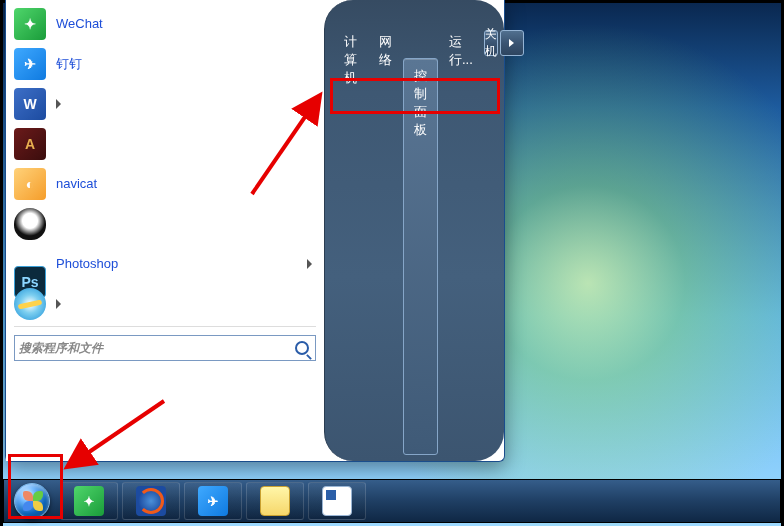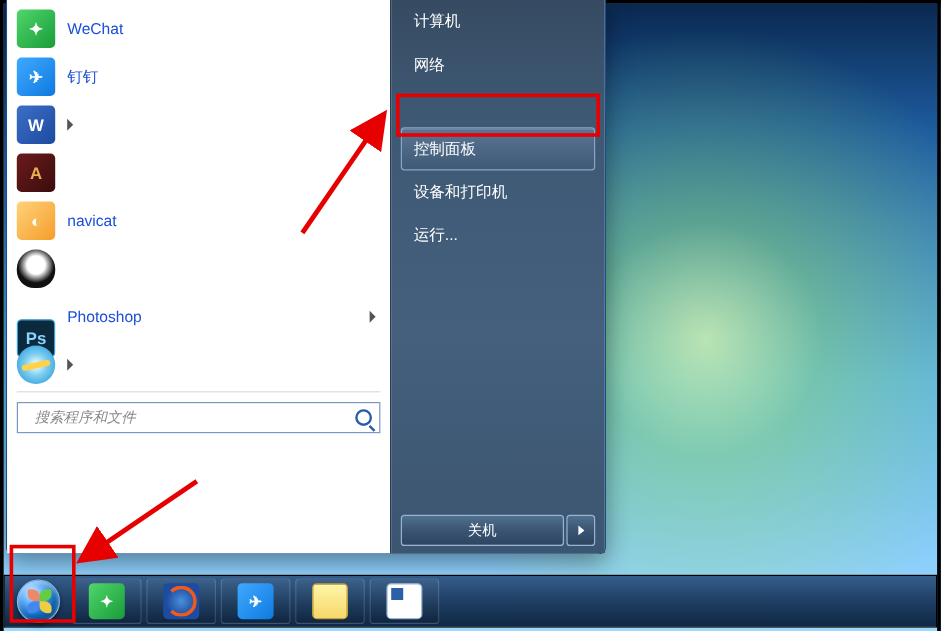--- a/index.html
+++ b/index.html
@@ -35,24 +35,25 @@
   .left-panel {
     width: 320px;
     background: #fff;
     display: flex; flex-direction: column;
     padding: 4px 2px 6px 2px;
   }
   .right-panel {
     width: 180px;
     background: linear-gradient(180deg, #364b62 0%, #3e5873 20%, #44607d 60%, #3c5570 100%);
     color: #fff;
-    padding: 0 8px 6px 8px;
-    display: flex; flex-direction: column;
+    padding: 24px 8px 6px 8px;
+    display: flex; flex-direction: row;
     font-size: 13px;
     border-left: 1px solid #2a3d52;
+    border-radius: 29px;
   }
   
   .prog-item {
     display: flex; align-items: center;
     height: 40px;
     padding: 0 6px;
     gap: 10px;
     cursor: default;
     border-radius: 2px;
   }
@@ -82,25 +83,26 @@
   .search-row {
     display: flex; align-items: center;
     padding: 6px 6px 0 6px;
   }
   .search-box {
     flex: 1;
     height: 26px;
     border: 1px solid #7a99c2;
     background: #fff;
     display: flex; align-items: center;
-    padding: 0 14px;
+    padding: 0 4px;
     font-size: 12px;
     color: #888;
     font-style: italic;
     position: relative;
+    font-weight: bold;
   }
   .search-box .mag {
     position: absolute; right: 6px; top: 50%; transform: translateY(-50%);
     width: 14px; height: 14px;
     border: 2px solid #2a5ca8; border-radius: 50%;
   }
   .search-box .mag::after {
     content: ""; position: absolute; right: -5px; bottom: -5px;
     width: 6px; height: 2px; background: #2a5ca8; transform: rotate(45deg);
   }
@@ -113,21 +115,21 @@
   }
   .r-item.highlight {
     background: linear-gradient(180deg, #5a7694 0%, #3f5a77 100%);
     border: 1px solid #86a6c8;
     box-shadow: inset 0 1px 0 rgba(255,255,255,0.2);
     margin-top: 34px;
   }
   .r-spacer { flex: 1; }
   .shutdown-row {
     display: flex; gap: 2px;
-    margin-top: 19px;
+    margin-top: 6px;
   }
   .shutdown-btn {
     background: linear-gradient(180deg, #51708f 0%, #3a5472 50%, #2e4560 100%);
     border: 1px solid #95b4d4;
     color: #fff; font-size: 12px;
     height: 26px;
     display: flex; align-items: center; justify-content: center;
     border-radius: 3px;
     cursor: default;
   }
@@ -256,21 +258,20 @@
         <span>搜索程序和文件</span>
         <span class="mag"></span>
       </div>
     </div>
   </div>
 
   <div class="right-panel">
     <div class="r-item"><span>计算机</span></div>
     <div class="r-item"><span>网络</span></div>
     <div class="r-item highlight"><span>控制面板</span></div>
-    <div class="r-item"><span>设备和打印机</span></div>
     <div class="r-item"><span>运行...</span></div>
 
     <div class="r-spacer"></div>
 
     <div class="shutdown-row">
       <div class="shutdown-btn main">
         <span>关机</span>
       </div>
       <div class="shutdown-btn arrow">
         <div class="tri"></div>

